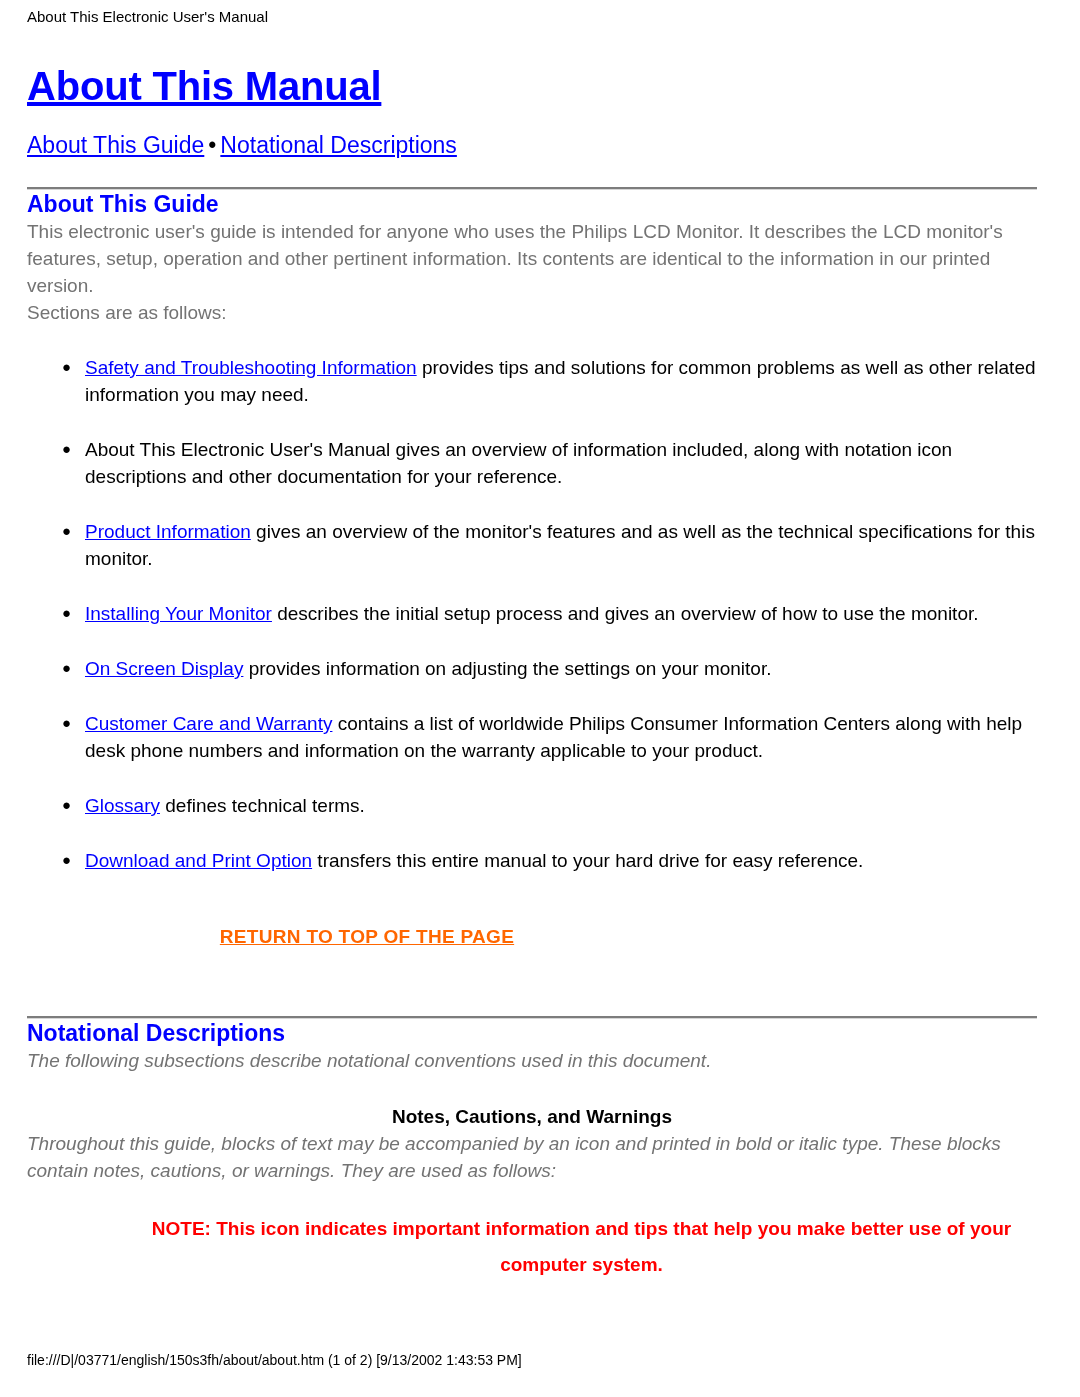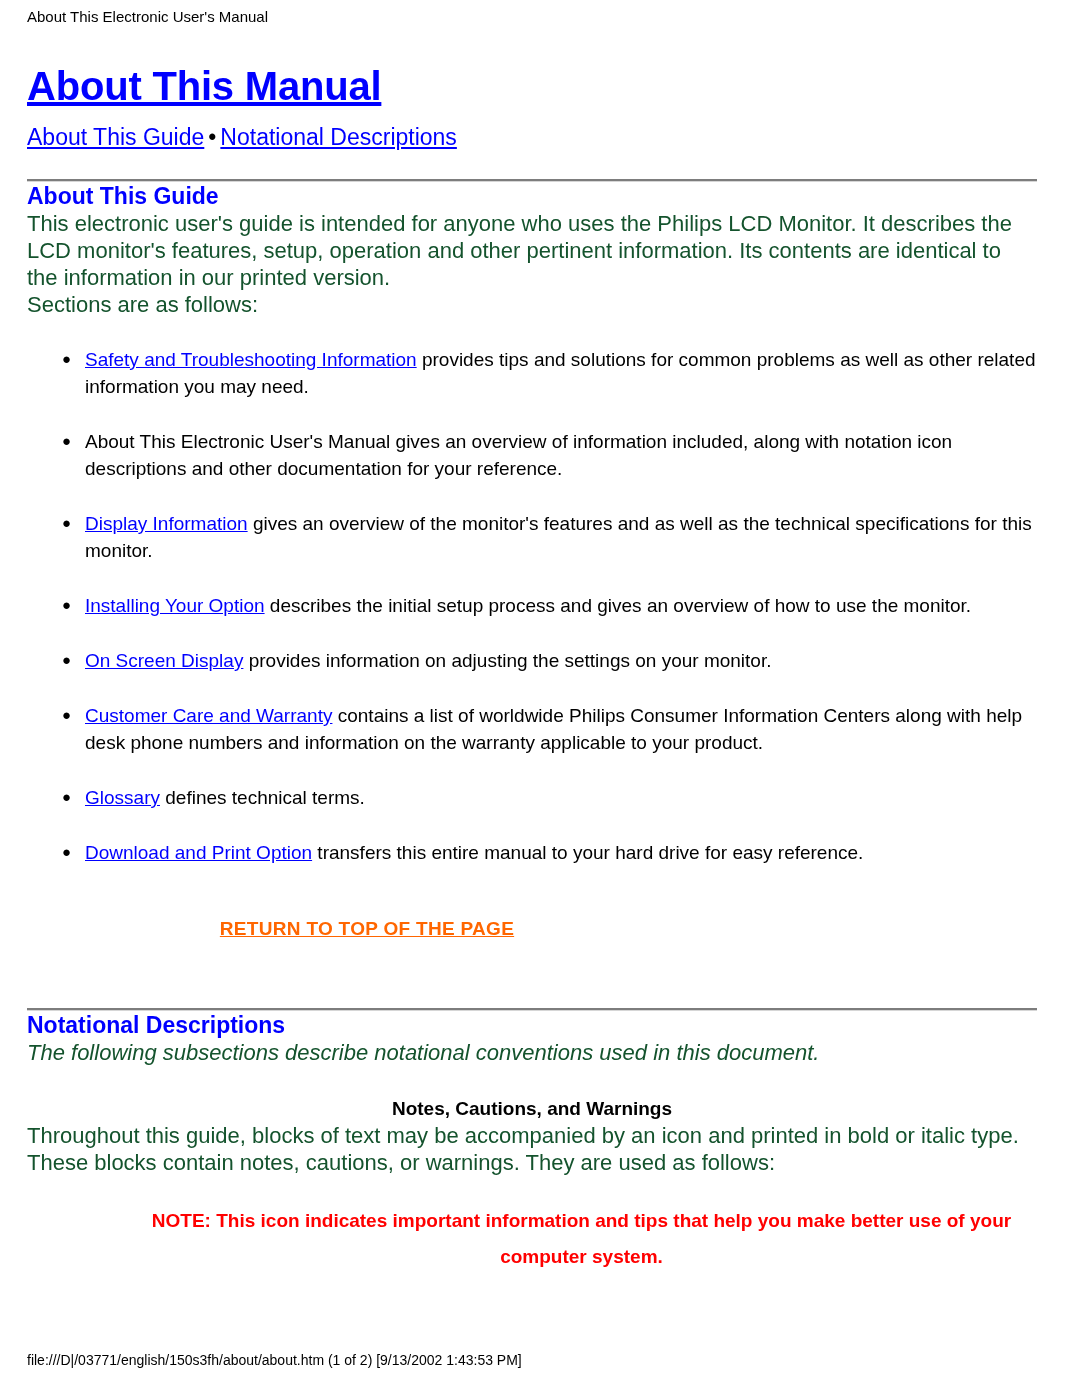--- a/index.html
+++ b/index.html
@@ -46,21 +46,21 @@
     margin: 0;
     font-size: 40px;
     line-height: 48px;
     font-weight: bold;
     color: #0000ff;
     letter-spacing: -0.2px;
     text-decoration: underline;
   }
 
   .nav-links {
-    margin-top: 12px;
+    margin-top: 20px;
     font-size: 23px;
     line-height: 30px;
     color: #000;
   }
   .nav-links a,
   a.link {
     color: #0000ff;
     text-decoration: underline;
   }
   .nav-sep {
@@ -83,23 +83,23 @@
     margin: 0;
     font-size: 23px;
     line-height: 28px;
     font-weight: bold;
     color: #0000ff;
   }
   .sec1-title { margin-top: 33px; }
 
   p.body-text {
     margin: 0;
-    font-size: 22px;
+    font-size: 19px;
     line-height: 27px;
-    color: #14532d;
+    color: #737373;
   }
   .para-intro { margin-top: 32px; }
   .para-sections { margin-top: 27px; }
 
   ul.bullet-list {
     list-style: none;
     margin: 22px 0 0 0;
     padding: 0;
   }
   ul.bullet-list li {
@@ -140,21 +140,21 @@
 
   h3.sub-title {
     margin: 30px 0 0 0;
     font-size: 19px;
     line-height: 26px;
     font-weight: bold;
     color: #000;
     text-align: center;
   }
 
-  .para-throughout { margin-top: 38px; }
+  .para-throughout { margin-top: 38px; font-style: italic; }
 
   .note-block {
     margin-top: 27px;
     padding-left: 99px;
     font-size: 19px;
     line-height: 36px;
     font-weight: bold;
     color: #ff0000;
     text-align: center;
   }
@@ -191,22 +191,22 @@
 
     <h2 class="section-title sec1-title">About This Guide</h2>
 
     <p class="body-text para-intro">This electronic user's guide is intended for anyone who uses the Philips LCD Monitor. It describes the LCD monitor's features, setup, operation and other pertinent information. Its contents are identical to the information in our printed version.</p>
 
     <p class="body-text para-sections">Sections are as follows:</p>
 
     <ul class="bullet-list">
       <li><a class="link" href="#">Safety and Troubleshooting Information</a><span> provides tips and solutions for common problems as well as other related information you may need.</span></li>
       <li><span>About This Electronic User's Manual gives an overview of information included, along with notation icon descriptions and other documentation for your reference.</span></li>
-      <li><a class="link" href="#">Display Information</a><span> gives an overview of the monitor's features and as well as the technical specifications for this monitor.</span></li>
-      <li><a class="link" href="#">Installing Your Option</a><span> describes the initial setup process and gives an overview of how to use the monitor.</span></li>
+      <li><a class="link" href="#">Product Information</a><span> gives an overview of the monitor's features and as well as the technical specifications for this monitor.</span></li>
+      <li><a class="link" href="#">Installing Your Monitor</a><span> describes the initial setup process and gives an overview of how to use the monitor.</span></li>
       <li><a class="link" href="#">On Screen Display</a><span> provides information on adjusting the settings on your monitor.</span></li>
       <li><a class="link" href="#">Customer Care and Warranty</a><span> contains a list of worldwide Philips Consumer Information Centers along with help desk phone numbers and information on the warranty applicable to your product.</span></li>
       <li><a class="link" href="#">Glossary</a><span> defines technical terms.</span></li>
       <li><a class="link" href="#">Download and Print Option</a><span> transfers this entire manual to your hard drive for easy reference.</span></li>
     </ul>
 
     <div class="return-top-wrap">
       <a class="return-top" href="#">RETURN TO TOP OF THE PAGE</a>
     </div>
 

